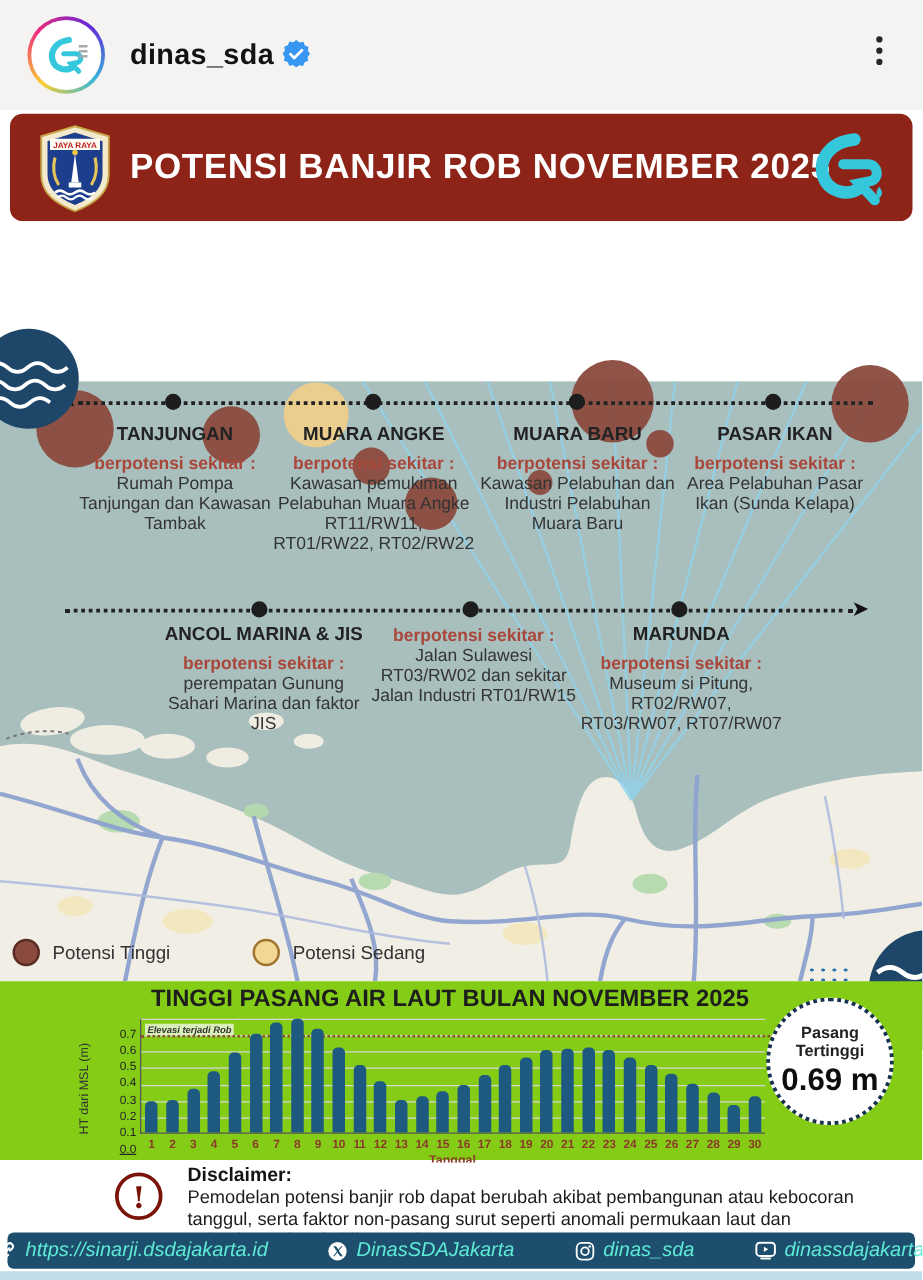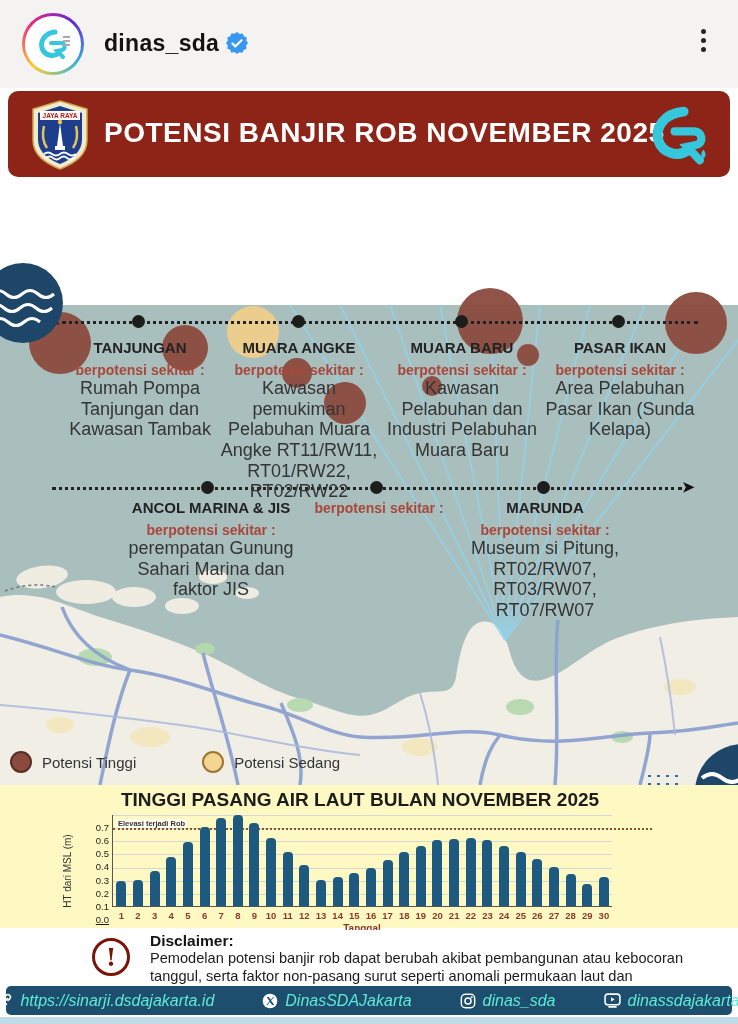--- a/index.html
+++ b/index.html
@@ -69,41 +69,41 @@
 
   .rowline { position:absolute; border-top:3.5px dotted #222; height:0; }
   #rowline-1 { left:62px; top:321px; width:636px; }
   #rowline-2 { left:52px; top:487px; width:630px; }
   .node { position:absolute; width:13px; height:13px; border-radius:50%; background:#1d1d1d; }
   .arrow { position:absolute; font-size:15px; color:#111; font-weight:700; }
 
   .region { position:absolute; text-align:center; }
   .region-name { font-size:15px; font-weight:800; color:#222; line-height:1.12; margin-bottom:5px; }
   .region-prefix { font-size:14px; font-weight:700; color:#a8473a; line-height:1.15; }
-  .region-detail { font-size:18px; color:#343434; line-height:1.15; }
+  .region-detail { font-size:14px; color:#343434; line-height:1.15; }
 
   #legend { position:absolute; left:10px; top:751px; display:flex; gap:66px; }
   .legend-item { display:flex; align-items:center; gap:10px; }
   .legend-dot { width:22px; height:22px; border-radius:50%; }
   .legend-label { font-size:15px; color:#333; }
 
   .wave-deco { position:absolute; }
   #dots-deco { position:absolute; left:645px; top:772px; width:36px; height:24px;
     background:radial-gradient(#2a6fae 1.3px, transparent 1.5px); background-size:9px 8px; }
 
   
-  #chart-section { position:absolute; left:0; top:785px; width:738px; height:143px; background:#fef9c3; }
+  #chart-section { position:absolute; left:0; top:785px; width:738px; height:143px; background:#84cc16; }
   #chart-title { position:absolute; left:80px; top:4px; width:560px; text-align:center; font-size:19px; font-weight:800; color:#1d1d1d; }
   #ylabel { position:absolute; left:62px; top:40px; width:92px; text-align:center; font-size:10px; color:#333;
     transform:rotate(-90deg); transform-origin:46px 46px; }
   #plot { position:absolute; left:112px; top:30px; width:500px; height:92px; border-left:1.5px solid #555; border-bottom:1.5px solid #555; }
   .gridline { position:absolute; left:0; width:100%; height:0; border-top:1px solid #d6d6d6; }
   .ytick { position:absolute; right:503px; font-size:9.5px; color:#222;margin-top:12px; }
   #threshold { position:absolute; left:0; width:108%; border-top:2px dotted #8a5230; }
-  #threshold-label { position:absolute; left:3px; top:-11px; font-size:7.5px; font-weight:700; color:#333; background:rgba(255,255,255,.7); padding:0 2px; }
+  #threshold-label { position:absolute; left:3px; top:-11px; font-size:7.5px; font-weight:700; color:#333; background:rgba(255,255,255,.7); padding:0 2px;font-style:italic; }
   #bars { position:absolute; left:0; bottom:0; width:100%; height:100%; display:flex; align-items:flex-end; }
   .bar-cell { flex:1; display:flex; justify-content:center; align-items:flex-end; height:100%; position:relative; }
   .bar { width:10px; background:#1e5a80; border-radius:4px 4px 0 0; }
   .xtick { position:absolute; bottom:-15px; width:100%; text-align:center; font-size:9.5px; font-weight:700; color:#8b3a2a; }
   #xlabel { position:absolute; left:112px; top:138px; width:500px; text-align:center; font-size:10px; font-weight:700; color:#8b3a2a; }
 
   #tide-badge { position:absolute; left:613px; top:13px; width:102px; height:102px; border:3.5px dotted #16324f; border-radius:50%;
     display:flex; flex-direction:column; align-items:center; justify-content:center; background:#fff; }
   #tide-badge .l { font-size:13px; font-weight:700; color:#222; line-height:1.1; }
   #tide-badge .v { font-size:25px; font-weight:800; color:#0d0d0d; margin-top:2px; }
@@ -317,20 +317,21 @@
     <div class="region-detail">Area Pelabuhan Pasar Ikan (Sunda Kelapa)</div>
   </div>
 
   <div class="region" style="left:128px; top:500px; width:166px;">
     <div class="region-name">ANCOL MARINA &amp; JIS</div>
     <div class="region-prefix">berpotensi sekitar :</div>
     <div class="region-detail">perempatan Gunung Sahari Marina dan faktor JIS</div>
   </div>
   <div class="region" style="left:296px; top:500px; width:166px;">
     <div class="region-prefix">berpotensi sekitar :</div>
+    <div class="region-detail">Jalan Sulawesi RT03/RW02 dan sekitar Jalan Industri RT01/RW15</div>
   </div>
   <div class="region" style="left:464px; top:500px; width:162px;">
     <div class="region-name">MARUNDA</div>
     <div class="region-prefix">berpotensi sekitar :</div>
     <div class="region-detail">Museum si Pitung, RT02/RW07, RT03/RW07, RT07/RW07</div>
   </div>
 
   <div id="legend">
     <div class="legend-item">
       <div class="legend-dot" style="background:#8a4a3e; border:2px solid #5a2d24;"></div>
@@ -497,20 +498,25 @@
             <div class="bar" style="height: 22.3429px; background: rgb(30, 90, 128);"></div>
             <div class="xtick">29</div>
           </div>
           <div class="bar-cell">
             <div class="bar" style="height: 28.9143px; background: rgb(30, 90, 128);"></div>
             <div class="xtick">30</div>
           </div>
         </div>
     </div>
     <div id="xlabel">Tanggal</div>
+    <div id="tide-badge">
+      <div class="l">Pasang</div>
+      <div class="l">Tertinggi</div>
+      <div class="v">0.69 m</div>
+    </div>
   </div>
 
   <div id="disclaimer">
     <div id="disc-icon">!</div>
     <div id="disc-title">Disclaimer:</div>
     <div id="disc-text">Pemodelan potensi banjir rob dapat berubah akibat pembangunan atau kebocoran tanggul, serta faktor non-pasang surut seperti anomali permukaan laut dan gelombang tinggi akibat angin.</div>
   </div>
 
   <div id="footer">
     <div class="footer-link">

